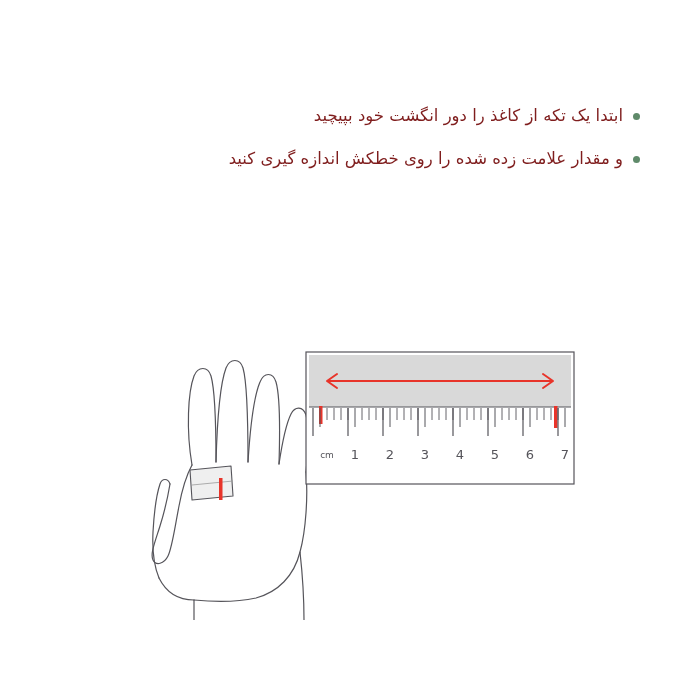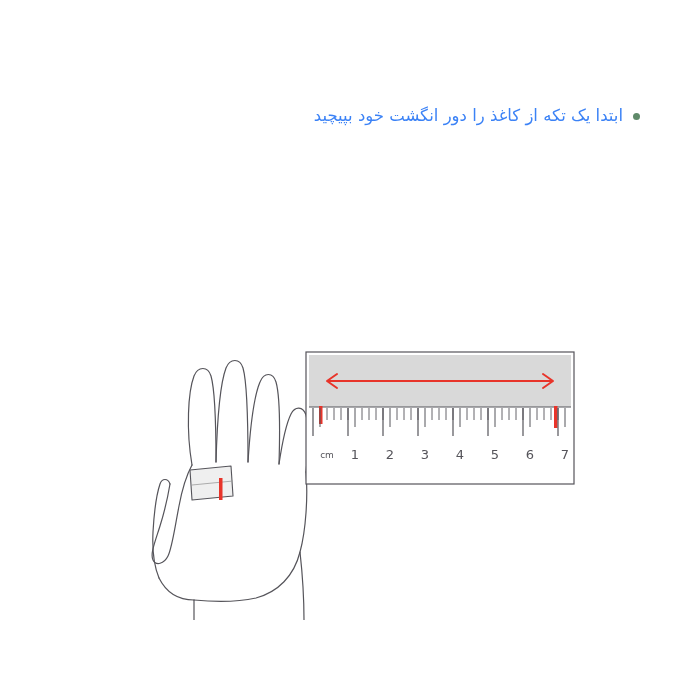--- a/index.html
+++ b/index.html
@@ -44,21 +44,21 @@
     width: 7px;
     height: 7px;
     border-radius: 50%;
     background: #5f8a6a;
     flex: 0 0 auto;
     margin-top: 9px;
     margin-left: 10px;
   }
 
   .instr-text {
-    color: #3b82f6;
+    color: #7f1d1d;
     font-size: 16.5px;
     line-height: 1.5;
     letter-spacing: 0.2px;
     white-space: nowrap;
     font-family: "DejaVu Sans", "Liberation Sans", sans-serif;
   }
 
   
   .illustration {
     position: absolute;
@@ -76,20 +76,24 @@
 <div id="page">
 
   <div class="instructions">
 
     <div class="instr-row">
       <span class="bullet"></span>
       <span class="instr-text">ابتدا یک تکه از کاغذ را دور انگشت خود بپیچید</span>
     </div>
 
 
+    <div class="instr-row">
+      <span class="bullet"></span>
+      <span class="instr-text">و مقدار علامت زده شده را روی خطکش اندازه گیری کنید</span>
+    </div>
 
   </div>
 
   <div class="illustration">
     <svg width="680" height="340" viewBox="0 0 680 340" xmlns="http://www.w3.org/2000/svg">
 
       <g fill="none" stroke="#55545a" stroke-width="1.2" stroke-linecap="round" stroke-linejoin="round">
 
         <path d="M176 185 C170 150, 172 112, 178 96 C182 86, 192 86, 195 96 C199 110, 200 150, 200 182"></path>
 

